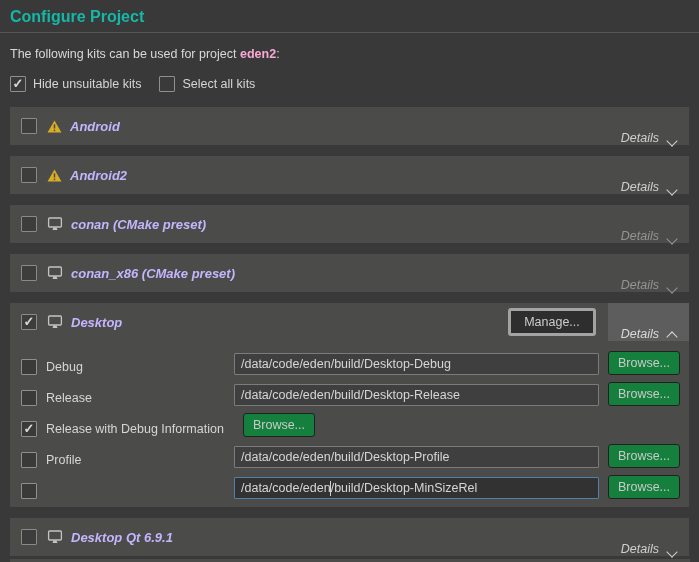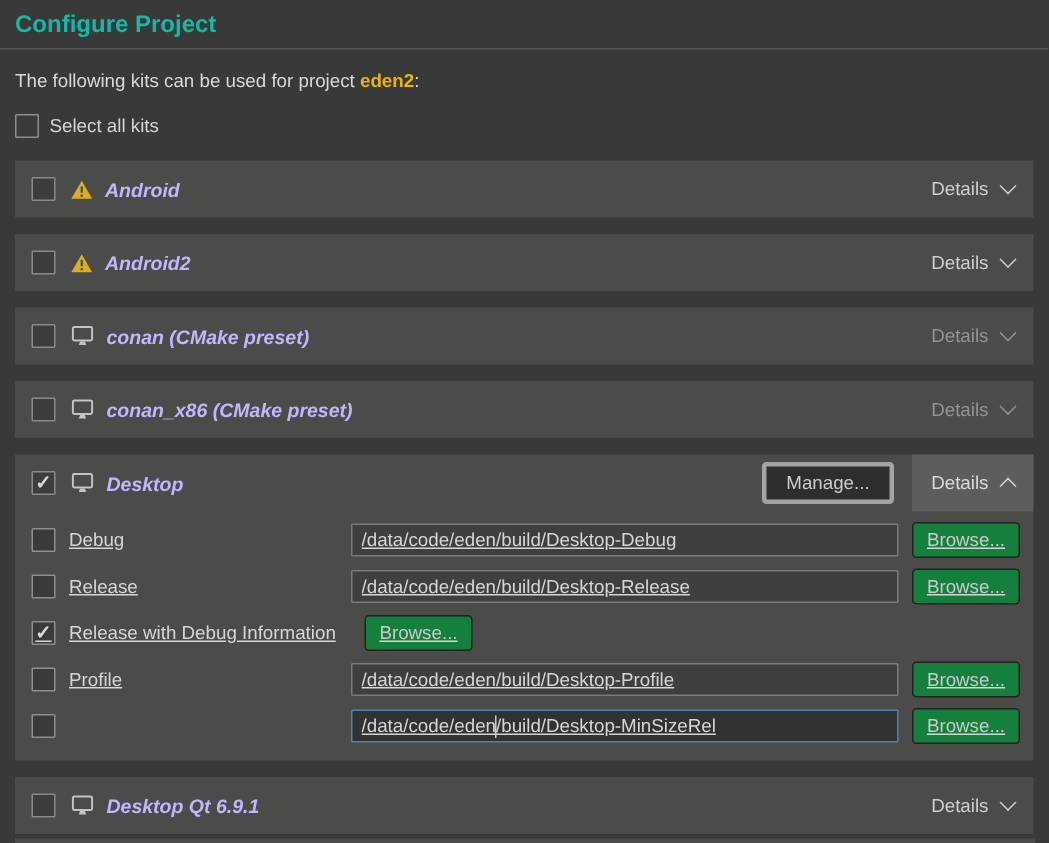--- a/index.html
+++ b/index.html
@@ -12,21 +12,21 @@
   }
   .pane{width:699px;height:562px;position:relative;}
 
   
   .title{
     font-size:16px;font-weight:bold;color:#14b8a6;
     padding:8px 10px 6px 10px;margin:0;
     border-bottom:1px solid #555;
   }
   .subtitle{margin:14px 10px 0 10px;font-size:12.5px;color:#d9d9d9;}
-  .subtitle b{color:#eab308;}
+  .subtitle b{color:#f9a8d4;}
 
   
   .filter-row{display:flex;align-items:center;margin:11px 10px 0 10px;height:24px;}
   .cb-item{display:flex;align-items:center;gap:7px;margin-right:18px;font-size:12.5px;cursor:default;}
   .cb{
     width:14px;height:14px;flex:0 0 14px;
     background:#3a3a3a;border:1px solid #8f8f8f;border-radius:1px;
     display:inline-flex;align-items:center;justify-content:center;
     position:relative;box-sizing:content-box;
   }
@@ -48,40 +48,40 @@
     height:38px;background:#4b4b4a;
     display:flex;align-items:center;
     padding:0 0 0 11px;margin-bottom:11px;
   }
   .kit-row .cb{background:#3d3d3d;border-color:#8a8a8a;}
   .kit-icon{margin-left:10px;display:inline-flex;align-items:center;}
   .kit-name{margin-left:8px;font-size:13px;font-weight:bold;color:#c4b5fd;font-style:italic;}
   .spacer{flex:1;}
   .details-btn{
     height:100%;border:none;background:transparent;cursor:default;
-    display:inline-flex;align-items:center;gap:9px;
+    display:inline-flex;align-items:flex-end;gap:9px;
     padding:0 13px;font-family:"Liberation Sans",sans-serif;
-    font-size:12.5px;color:#cfcfcf;
+    font-size:12.5px;color:#cfcfcf;font-style:italic;
   }
   .details-btn.dim{color:#949494;}
   .details-btn.active{background:#5d5d5d;color:#dadada;}
   .chev{width:7px;height:7px;border-right:1.7px solid currentColor;border-bottom:1.7px solid currentColor;display:inline-block;}
   .chev.down{transform:rotate(45deg);margin-top:-4px;}
   .chev.up{transform:rotate(225deg);margin-top:4px;}
 
   
   .kit-section{background:#4b4b4a;margin-bottom:11px;}
   .kit-section .kit-row{margin-bottom:0;background:transparent;}
   .manage-btn{
     background:#2e2e2e;border:3px solid #a3a3a3;border-radius:3px;
     color:#cccccc;font-size:12.5px;font-family:"Liberation Sans",sans-serif;
     padding:4px 13px;margin-right:12px;cursor:default;
   }
   .cfg-rows{padding:3px 0 8px 0;}
-  .cfg-row{height:31px;display:flex;align-items:center;padding:0 9px 0 11px;text-decoration:underline;}
+  .cfg-row{height:31px;display:flex;align-items:flex-end;padding:0 9px 0 11px;}
   .cfg-left{display:flex;align-items:center;gap:9px;width:213px;flex:0 0 213px;}
   .cfg-label{font-size:12.5px;color:#d6d6d6;}
   .path-wrap{flex:1;position:relative;display:flex;}
   .path-input{
     flex:1;height:20px;
     background:#3f3f3f;border:1px solid #7b7b7b;border-radius:1px;
     color:#d6d6d6;font-size:12.5px;padding:0 6px;outline:none;
     font-family:"Liberation Sans",sans-serif;
   }
   .path-input.focused{background:#323232;border:1px solid #4f81ab;}
@@ -98,20 +98,24 @@
 </head>
 <body>
 
 <div class="pane">
 
   <h1 class="title">Configure Project</h1>
 
   <div class="subtitle"><span>The following kits can be used for project </span><b>eden2</b><span>:</span></div>
 
   <div class="filter-row">
+    <span class="cb-item">
+      <span class="cb checked"></span>
+      <span>Hide unsuitable kits</span>
+    </span>
     <span class="cb-item">
       <span class="cb"></span>
       <span>Select all kits</span>
     </span>
   </div>
 
   <div class="rows">
 
     <div class="kit-row">
       <span class="cb"></span>

